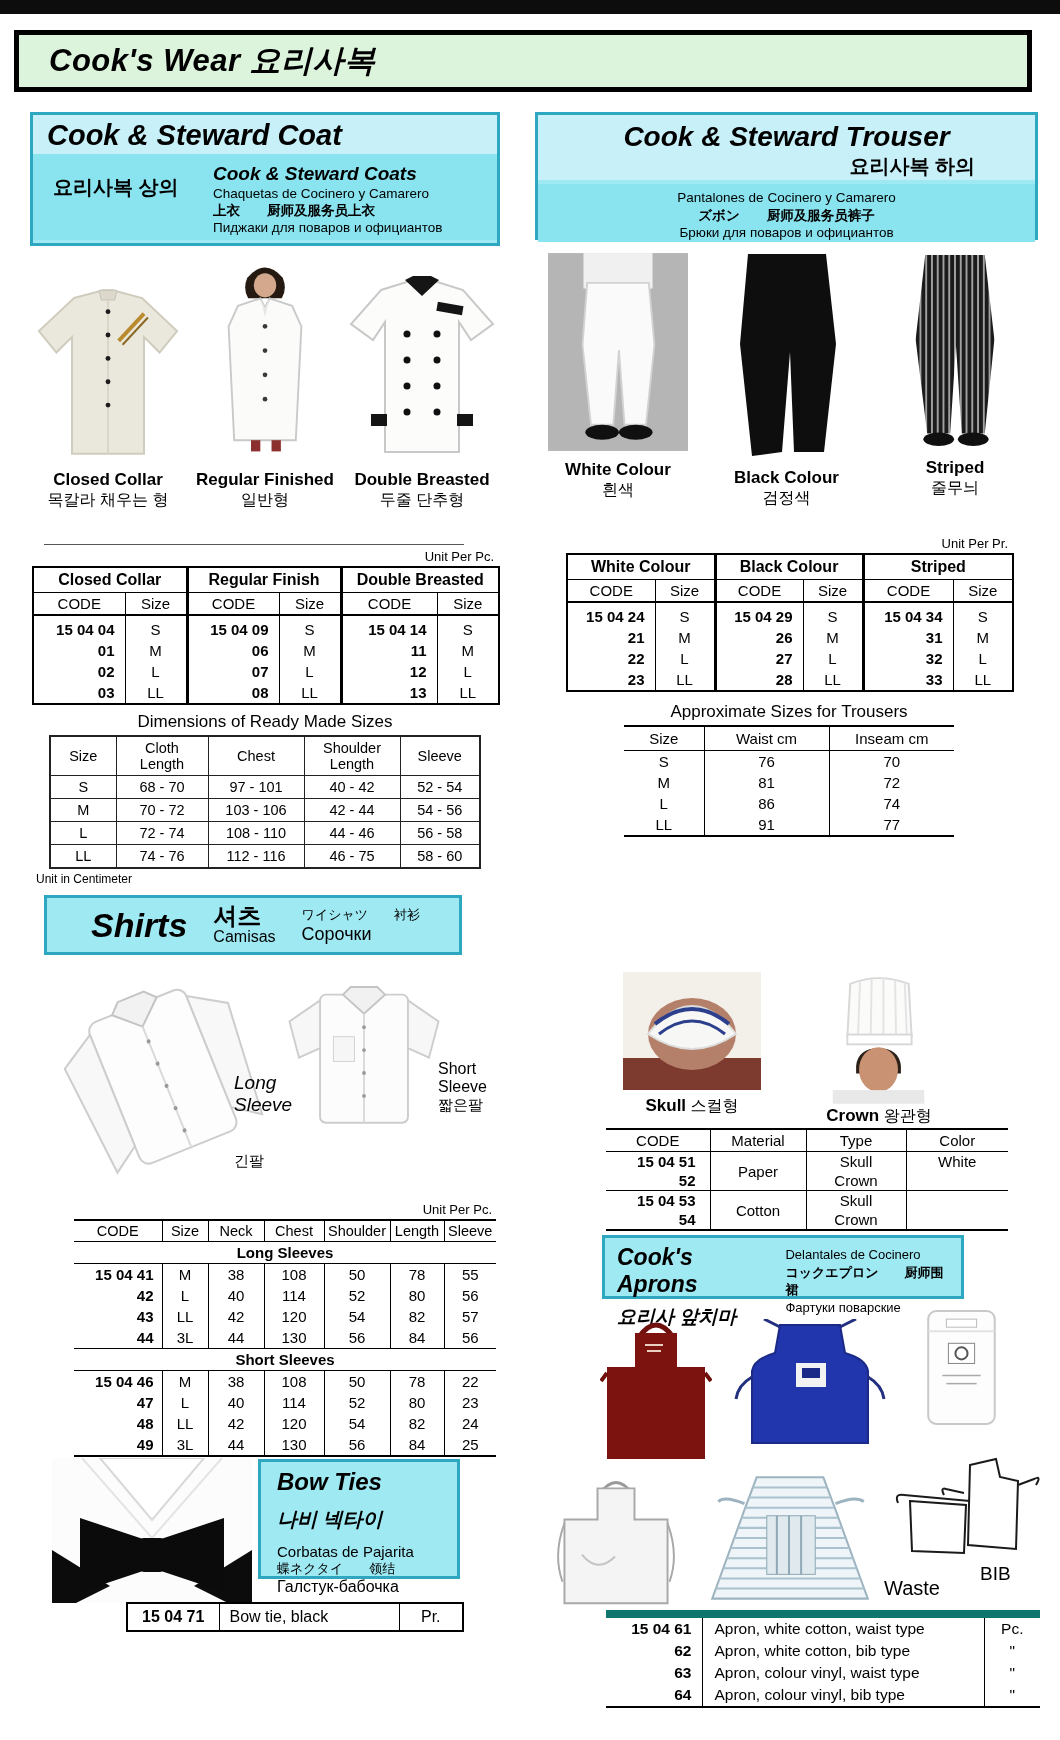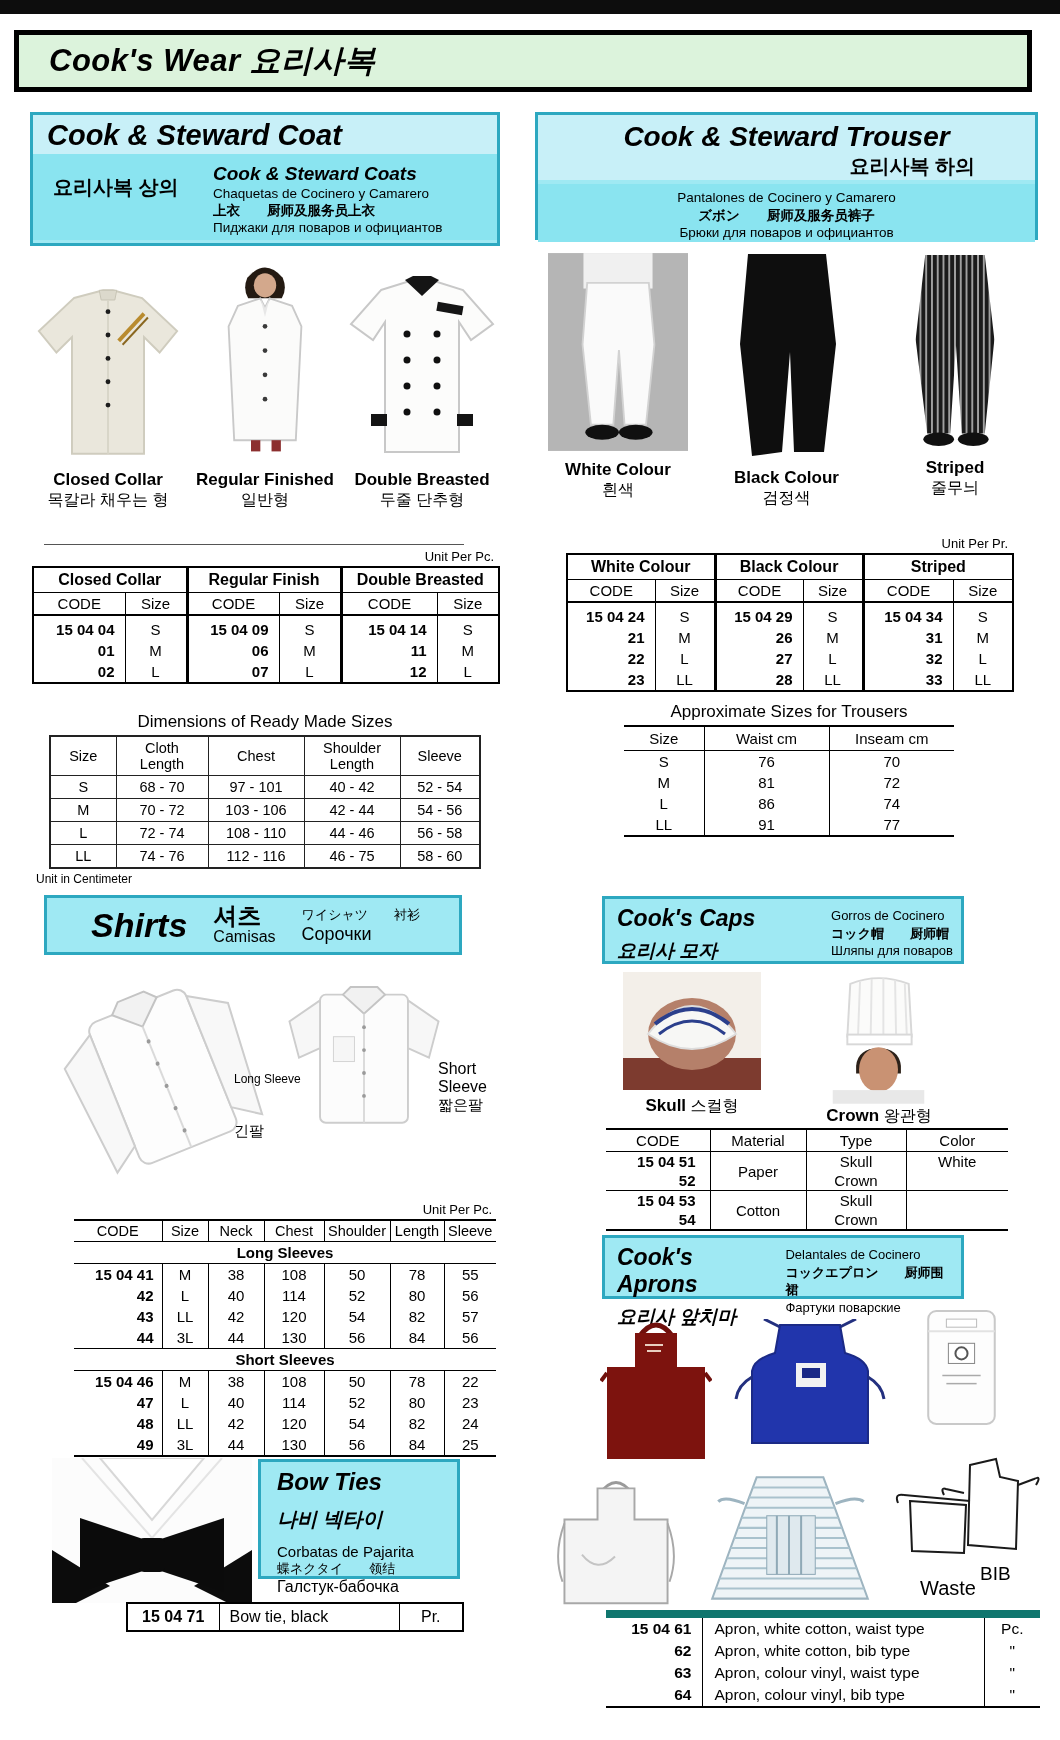--- a/index.html
+++ b/index.html
@@ -94,21 +94,21 @@
   .bowhead .es { font-size:15px; }
   .bowhead .ja { font-size:13px; }
   .bowhead .ru { font-size:16px; }
 
   .bowt { border:2px solid #000; table-layout:fixed; }
   .bowt td { font-size:16px; padding:4px 0; }
   .bowt .code { font-weight:bold; text-align:center; border-right:1px solid #000; }
   .bowt .desc { padding-left:10px; border-right:1px solid #000; }
   .bowt .unit { text-align:center; }
 
-  .wastelab { font-size:20px;margin-left:36px; }
+  .wastelab { font-size:20px; }
   .biblab { font-size:19px; }
 </style>
 </head>
 <body>
 
 <div class="page">
 
   <div class="abs topbar"></div>
 
   <div class="abs banner">
@@ -236,20 +236,28 @@
             <td class="size bl1">M</td>
       </tr>
       <tr>
         <td class="code">02</td>
             <td class="size bl1">L</td>
         <td class="code bl2">07</td>
             <td class="size bl1">L</td>
         <td class="code bl2">12</td>
             <td class="size bl1">L</td>
       </tr>
+      <tr>
+        <td class="code">03</td>
+            <td class="size bl1">LL</td>
+        <td class="code bl2">08</td>
+            <td class="size bl1">LL</td>
+        <td class="code bl2">13</td>
+            <td class="size bl1">LL</td>
+      </tr>
     </tbody>
       </table>
   </div>
 
   <div class="abs" style="left:30px; top:712px; width:470px;">
     <div class="t-title">Dimensions of Ready Made Sizes</div>
     <table class="dims">
       <colgroup>
           <col style="width:66px">
           <col style="width:92px">
@@ -472,21 +480,21 @@
         <g fill="#9a9a9a">
             <circle cx="112" cy="80" r="2"></circle>
             <circle cx="112" cy="104" r="2"></circle>
             <circle cx="112" cy="128" r="2"></circle>
             <circle cx="112" cy="152" r="2"></circle>
             <circle cx="112" cy="176" r="2"></circle>
           </g>
       </g>
     </svg>
     <div class="abs" style="left:204px; top:112px; width:70px;">
-      <div style="font-size:12px;">Long Sleeve</div>
+      <div style="font-size:19px;font-style:italic;">Long Sleeve</div>
       <div style="font-size:15px;margin-top:36px;">긴팔</div>
     </div>
     <svg class="abs" style="left:248px; top:6px;" width="172" height="172" viewBox="0 0 180 180">
       <rect x="44" y="30" width="92" height="134" rx="6" fill="#fcfcfc" stroke="#cdcdcd" stroke-width="2"></rect>
       <path d="M44 36 L12 58 L22 96 L44 86 Z" fill="#f7f7f7" stroke="#cdcdcd" stroke-width="2"></path>
       <path d="M136 36 L168 58 L158 96 L136 86 Z" fill="#f7f7f7" stroke="#cdcdcd" stroke-width="2"></path>
       <path d="M68 30 L90 50 L112 30 L104 22 L76 22 Z" fill="#f1f1f1" stroke="#c4c4c4" stroke-width="2"></path>
       <line x1="90" y1="50" x2="90" y2="164" stroke="#dadada" stroke-width="2"></line>
       <rect x="58" y="74" width="22" height="26" fill="#f6f6f6" stroke="#d2d2d2"></rect>
       <g fill="#9a9a9a">
@@ -599,31 +607,20 @@
             <td class="bl1">44</td>
             <td class="bl1">130</td>
             <td class="bl1">56</td>
             <td class="bl1">84</td>
             <td class="bl1">25</td>
           </tr>
     </tbody>
       </table>
   </div>
 
-  <div class="abs cyanbox halfhead" style="left:602px; top:896px; width:362px; height:68px;">
-    <div class="lc">
-      <div class="t">Cook's Caps</div>
-      <div class="kr">요리사 모자</div>
-    </div>
-    <div class="rc">
-      <div>Gorros de Cocinero</div>
-      <div class="bold">コック帽　　厨师帽</div>
-      <div>Шляпы для поваров</div>
-    </div>
-  </div>
 
   <div class="abs figrow" style="left:602px; top:972px; width:362px;">
     <div class="figcol" style="width:180px;">
       <svg width="138" height="118" viewBox="0 0 138 118">
         <rect width="138" height="118" fill="#f3efe9"></rect>
         <rect x="0" y="86" width="138" height="32" fill="#7d3b2f"></rect>
         <ellipse cx="69" cy="62" rx="44" ry="36" fill="#b5806a"></ellipse>
         <path d="M25 62 Q69 6 113 62 Q69 92 25 62 Z" fill="#f7f7f5" stroke="#dddddd" stroke-width="2"></path>
         <path d="M32 52 Q69 22 106 52" fill="none" stroke="#2b3f8c" stroke-width="4"></path>
         <path d="M36 62 Q69 36 102 62" fill="none" stroke="#2b3f8c" stroke-width="3"></path>

